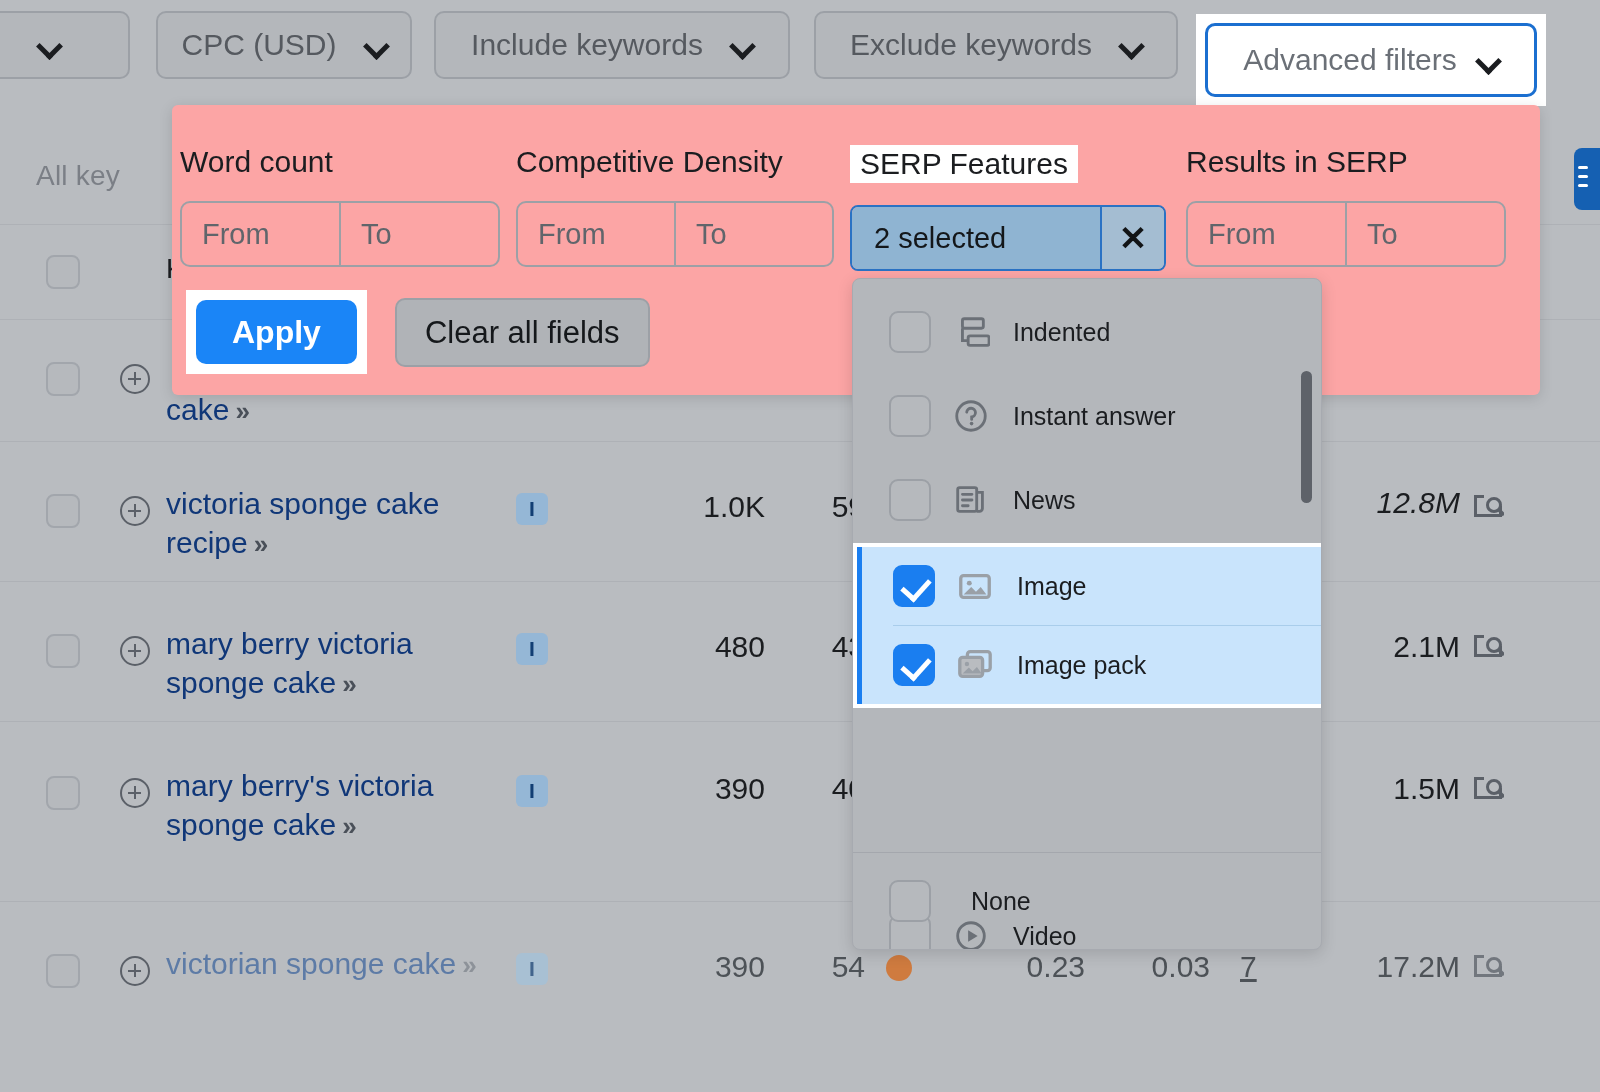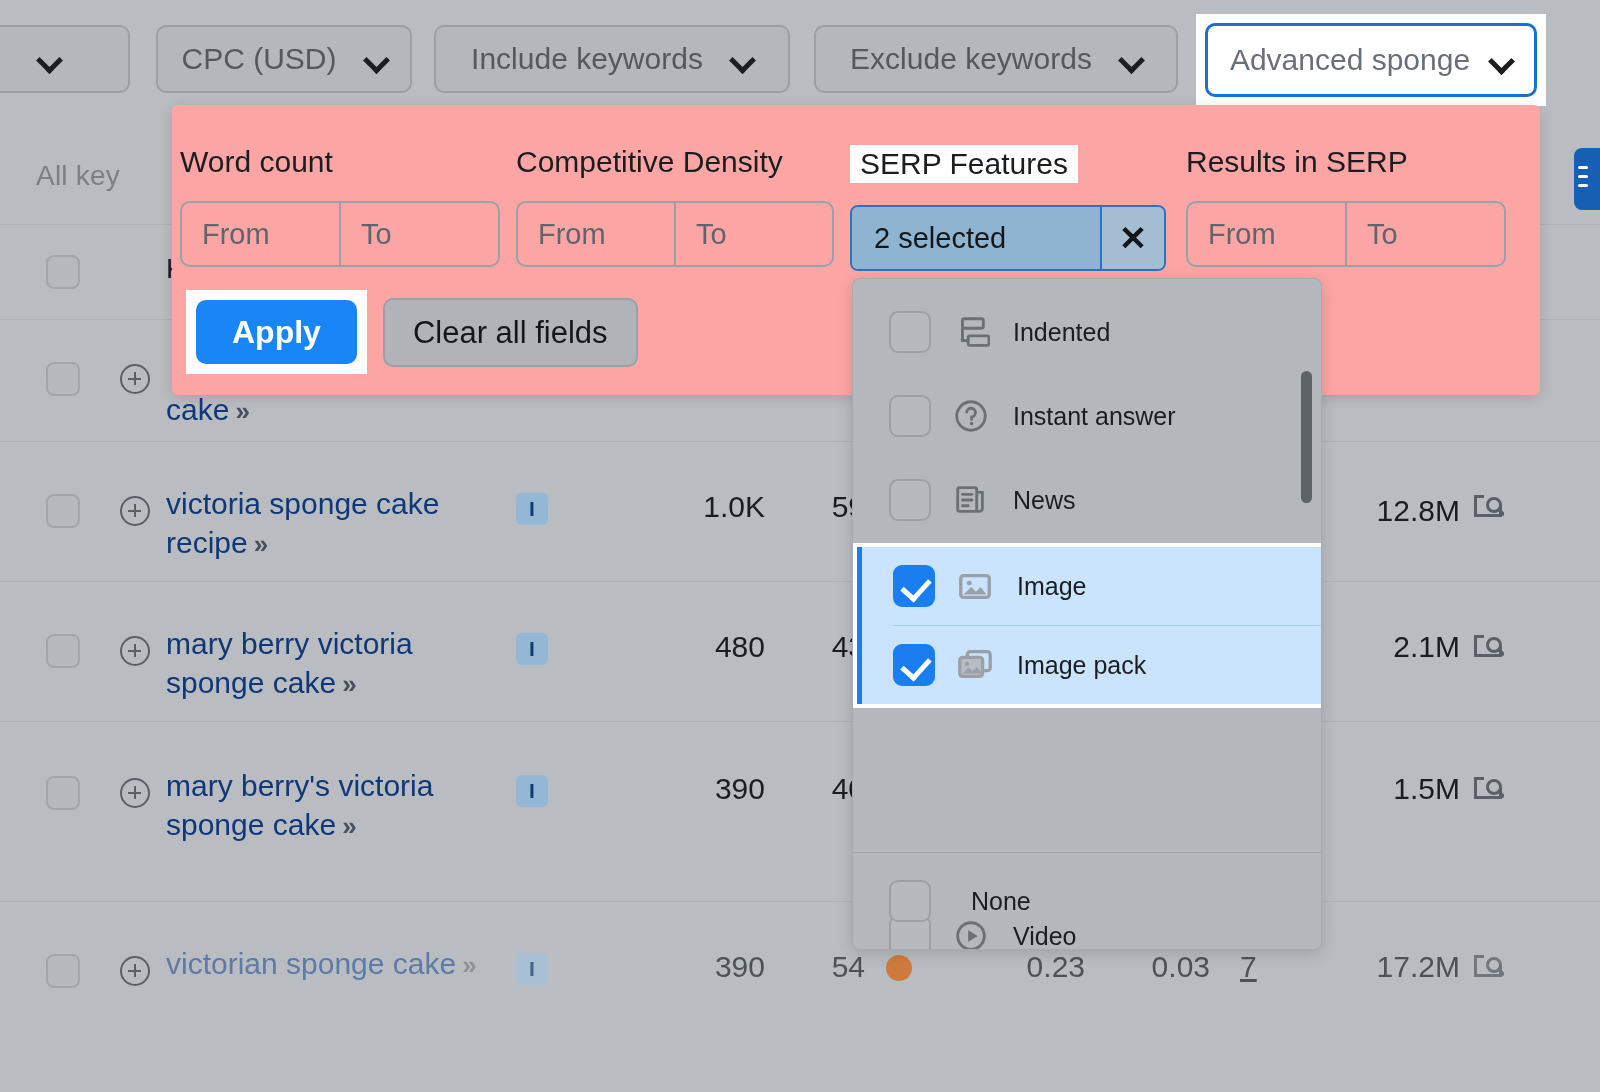--- a/index.html
+++ b/index.html
@@ -63,21 +63,21 @@
   .serp-ico{
     position:absolute;width:32px;height:28px;
   }
   .ul{text-decoration:underline;}
 
   .cell-label{position:absolute;left:166px;font-size:28px;color:#1b1d20;}
 
   
   .topbar{position:absolute;left:0;top:0;width:100%;height:112px;}
   .fbtn{
-    position:absolute;top:25px;height:68px;border:2px solid #9ca0a6;border-radius:10px;
+    position:absolute;top:11px;height:68px;border:2px solid #9ca0a6;border-radius:10px;
     background:#b4b7bb;box-sizing:border-box;
     font-size:30px;color:#55595f;display:flex;align-items:center;justify-content:center;gap:28px;
   }
   .chev{display:inline-block;width:22px;height:22px;position:relative;}
   .chev:before{
     content:"";position:absolute;left:2px;top:3px;width:14px;height:14px;
     border-right:5px solid #1b1d20;border-bottom:5px solid #1b1d20;
     transform:rotate(45deg);
   }
   .adv-wrap{
@@ -116,21 +116,21 @@
   }
   .serp-field .val{
     flex:1;background:#8fb4d2;display:flex;align-items:center;padding-left:22px;
     font-size:29px;color:#14171a;
   }
   .serp-field .xbtn{
     width:62px;background:#a4bdd2;display:flex;align-items:center;justify-content:center;
     font-size:34px;font-weight:700;color:#121416;border-left:2px solid #2a72c4;
   }
 
-  .actions{position:absolute;left:14px;top:185px;display:flex;align-items:center;}
+  .actions{position:absolute;left:14px;top:185px;display:flex;align-items:center;gap:12px;}
   .apply-wrap{background:#ffffff;padding:10px;}
   .apply{
     background:#1a85f7;color:#fff;font-size:32px;font-weight:700;
     padding:16px 36px;border-radius:10px;line-height:1;
   }
   .clear{
     margin-left:16px;background:#b0b3b7;border:2px solid #9ca0a6;border-radius:10px;
     font-size:31px;color:#15181b;padding:17px 28px;line-height:1;
   }
 
@@ -200,21 +200,21 @@
 
     <div class="row" style="top:312px;height:140px;">
       <div class="cb" style="top:52px;"></div>
       <div class="plus" style="left:120px;top:54px;"></div>
       <div class="kw" style="top:42px;">
         <span>victoria sponge cake recipe</span><span class="ch">»</span>
       </div>
       <div class="badge" style="left:516px;top:51px;">I</div>
       <div class="num" style="left:600px;width:165px;top:48px;">1.0K</div>
       <div class="num" style="left:790px;width:75px;top:48px;">59</div>
-      <div class="num" style="left:1340px;width:120px;top:52px;">12.8M</div>
+      <div class="num" style="left:1340px;width:120px;top:44px;font-style:italic;">12.8M</div>
       <div class="serp-ico" style="left:1472px;top:50px;">
         <svg viewBox="0 0 32 28" width="32" height="28" aria-hidden="true">
           <path d="M2 3 h10 v3 H5 v16 h22 V14 h3 v11 H2 Z" fill="#5b6068"></path>
           <circle cx="22" cy="13" r="6.5" fill="none" stroke="#5b6068" stroke-width="3"></circle>
           <path d="M27 18 l5 5" stroke="#5b6068" stroke-width="3.5" fill="none"></path>
         </svg>
       </div>
     </div>
 
     <div class="row" style="top:452px;height:140px;">
@@ -296,21 +296,21 @@
       <span class="chev"></span>
     </div>
 
     <div class="fbtn" style="left:814px;width:364px;">
       <span>Exclude keywords</span>
       <span class="chev"></span>
     </div>
 
     <div class="adv-wrap">
       <div class="adv">
-        <span>Advanced sponge</span>
+        <span>Advanced filters</span>
         <span class="chev"></span>
       </div>
     </div>
   </div>
 
   <div class="panel">
 
     <div class="grp" style="left:8px;width:320px;">
       <div class="lbl">Word count</div>
       <div class="rangefield">

